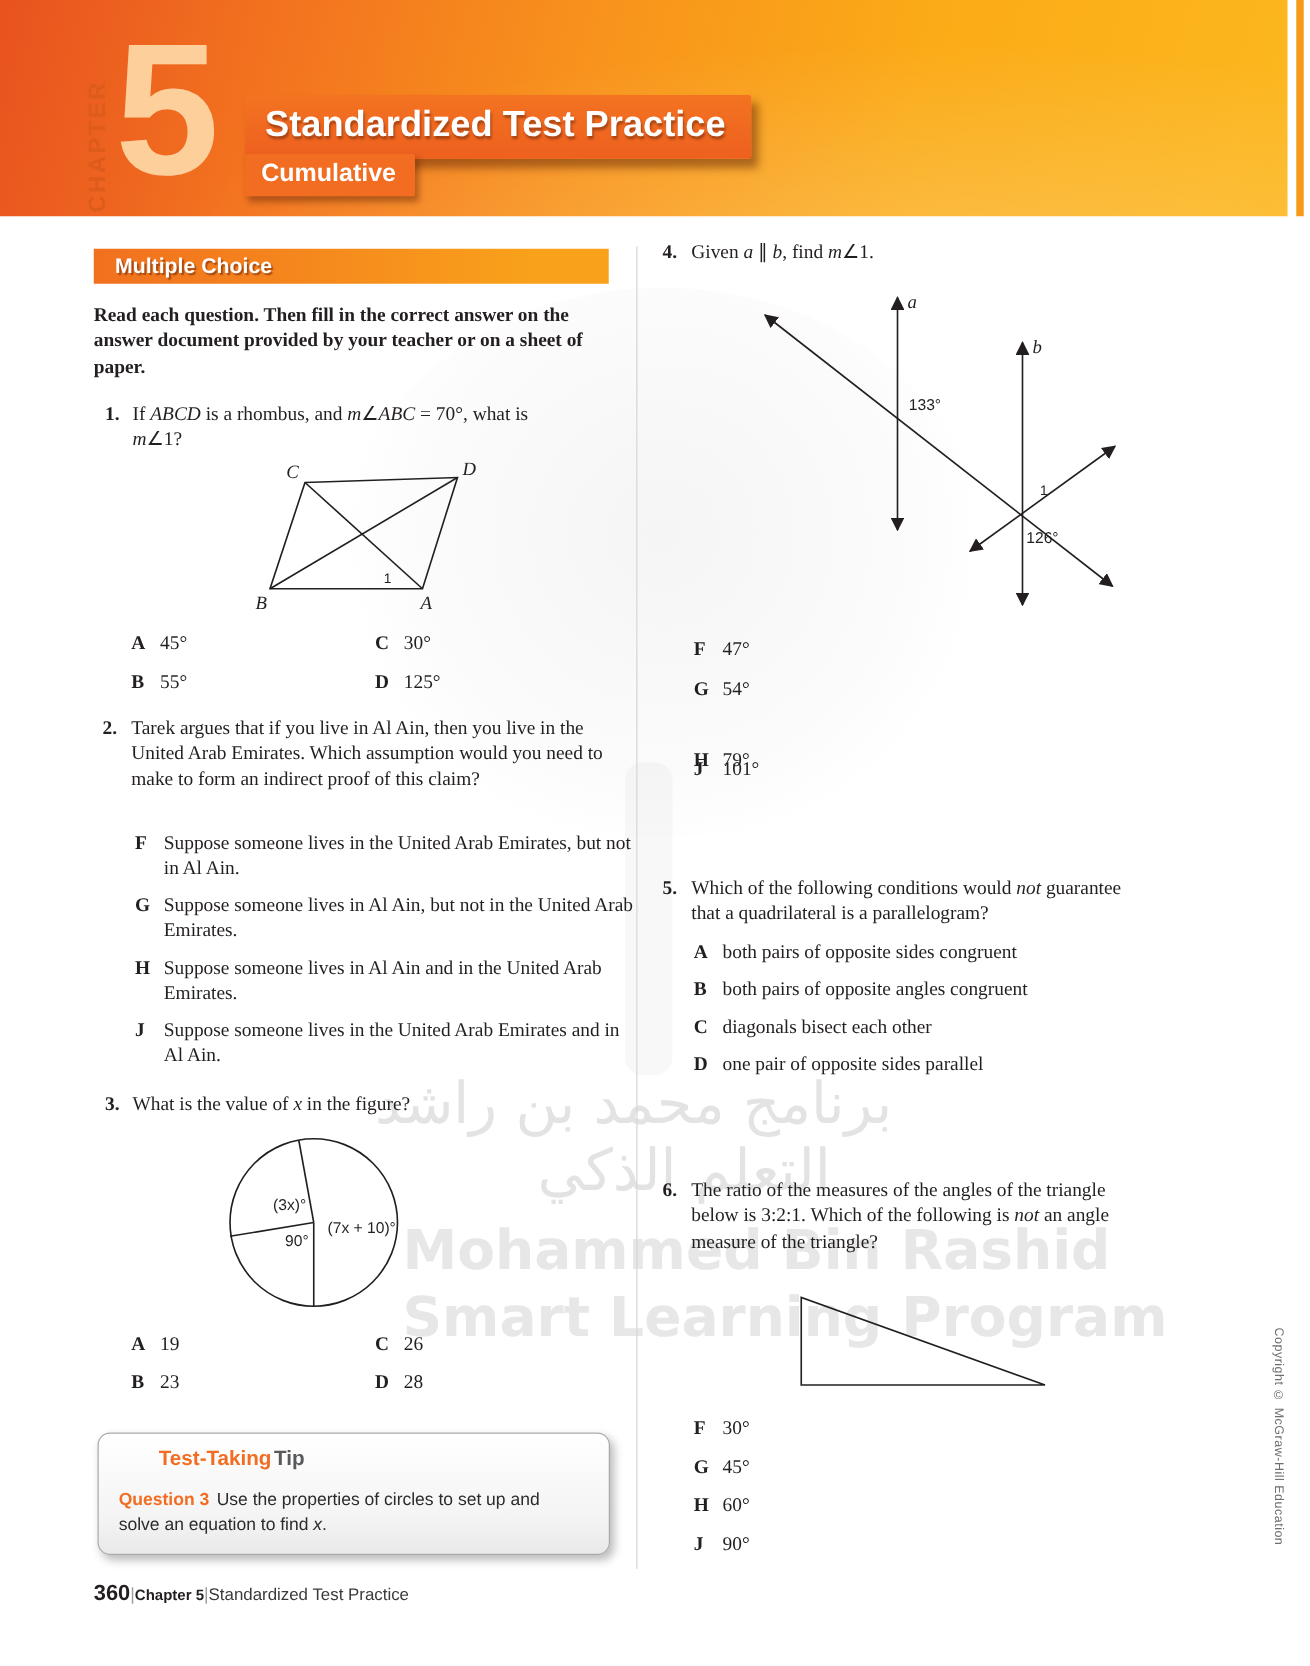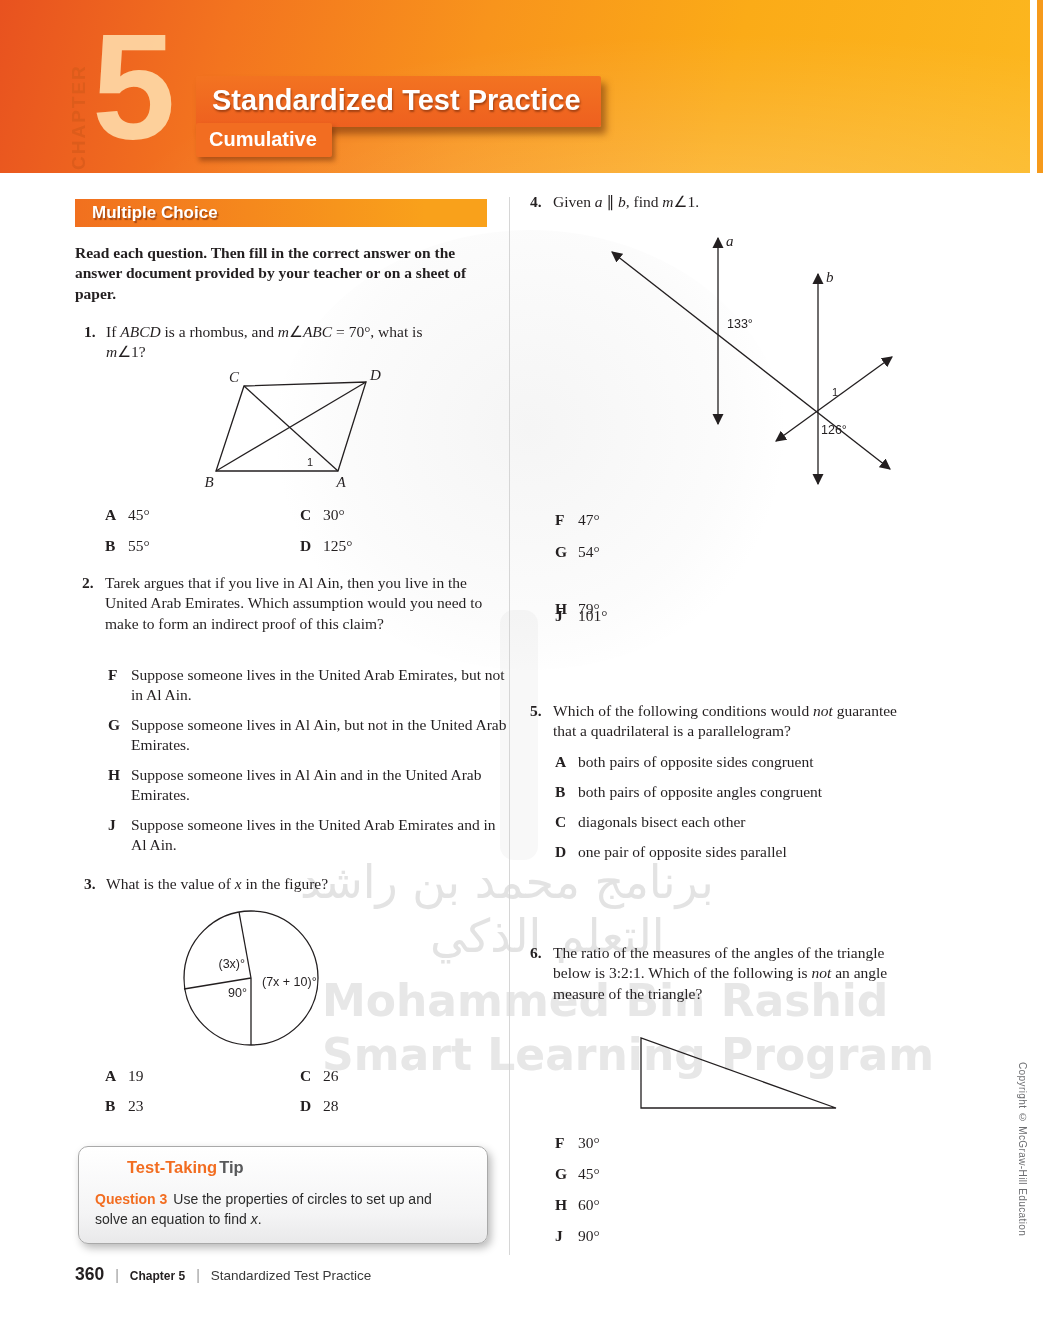--- a/index.html
+++ b/index.html
@@ -62,21 +62,21 @@
           background:linear-gradient(180deg,#ffffff 0%,#f4f4f5 70%,#e9e9ea 100%);
           box-shadow:3px 4px 8px rgba(0,0,0,.28);z-index:2;box-sizing:border-box;}
   .tip-title{position:absolute;left:16px;top:10px;font-family:"Liberation Sans",sans-serif;font-weight:bold;font-size:16.5px;}
   .tip-title .accent{color:#f26d21;margin-left:32px;}
   .tip-title .rest{color:#58595b;margin-left:2px;}
   .tip-body{position:absolute;left:16px;top:42px;width:372px;font-family:"Liberation Sans",sans-serif;
           font-size:14px;line-height:1.45;color:#2b2b2b;}
   .tip-ref{color:#f26d21;font-weight:bold;margin-right:6px;}
 
   
-  .footer{position:absolute;left:75px;top:1263px;display:flex;align-items:baseline;gap:11px;
+  .footer{position:absolute;left:75px;top:1263px;display:flex;align-items:baseline;
           font-family:"Liberation Sans",sans-serif;z-index:2;}
   .footer .pg{font-weight:bold;font-size:17.5px;}
   .footer .sep{color:#9b9b9b;font-size:14px;font-weight:300;}
   .footer .ch{font-weight:bold;font-size:12px;}
   .footer .sec{font-size:13.5px;color:#3a3a3a;}
 
   .copyright{position:absolute;left:1016px;top:1062px;height:200px;writing-mode:vertical-rl;
           font-family:"Liberation Sans",sans-serif;font-size:10px;letter-spacing:.4px;color:#6d6e71;z-index:1;}
 </style>
 </head>

